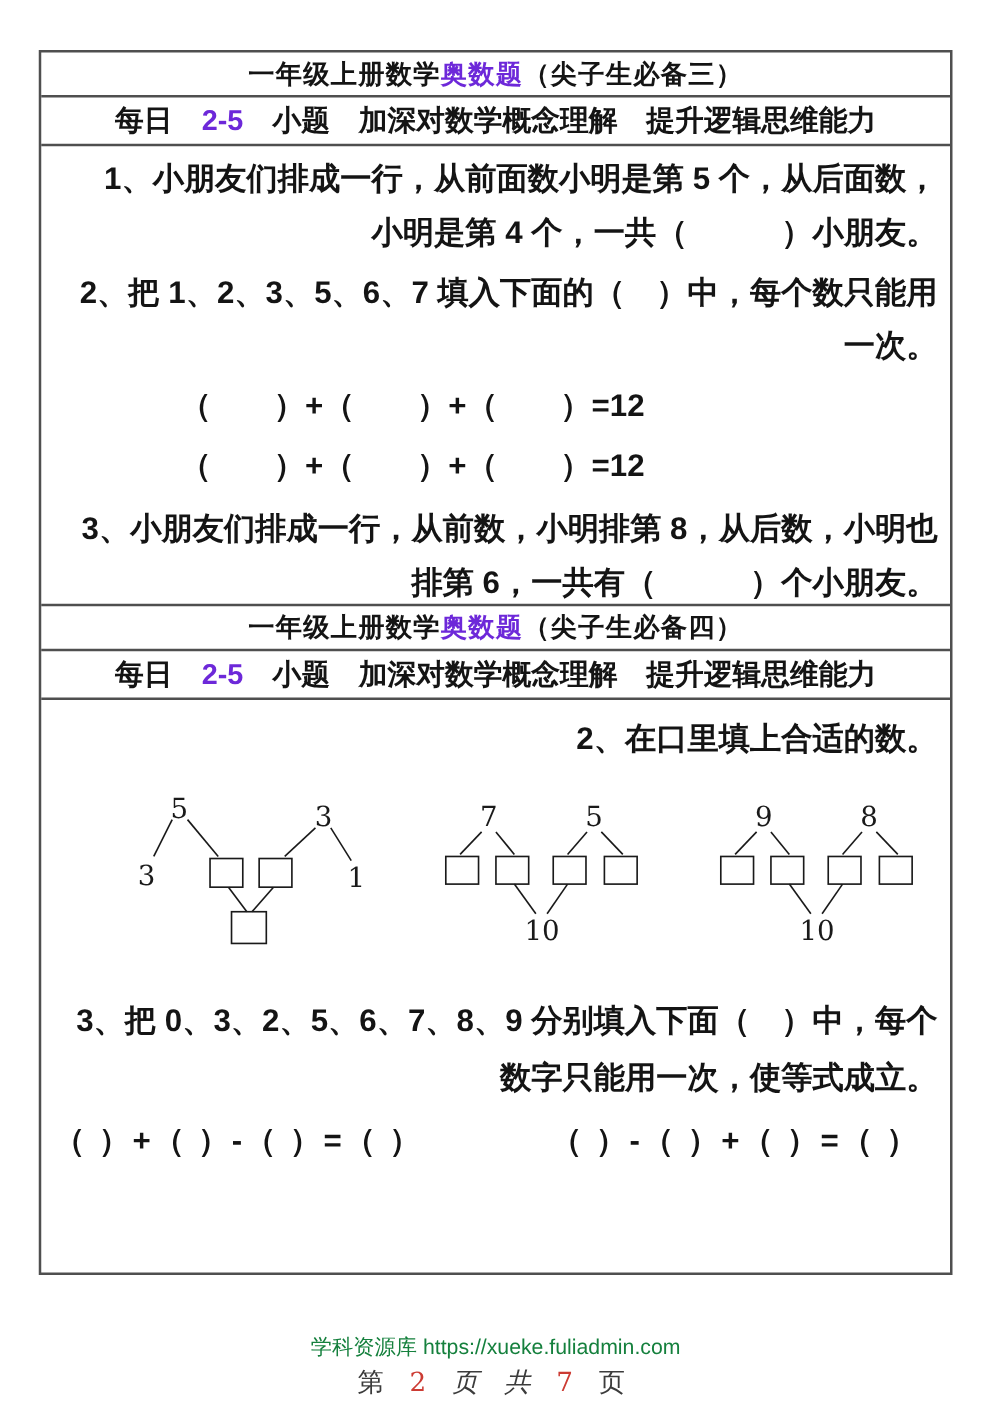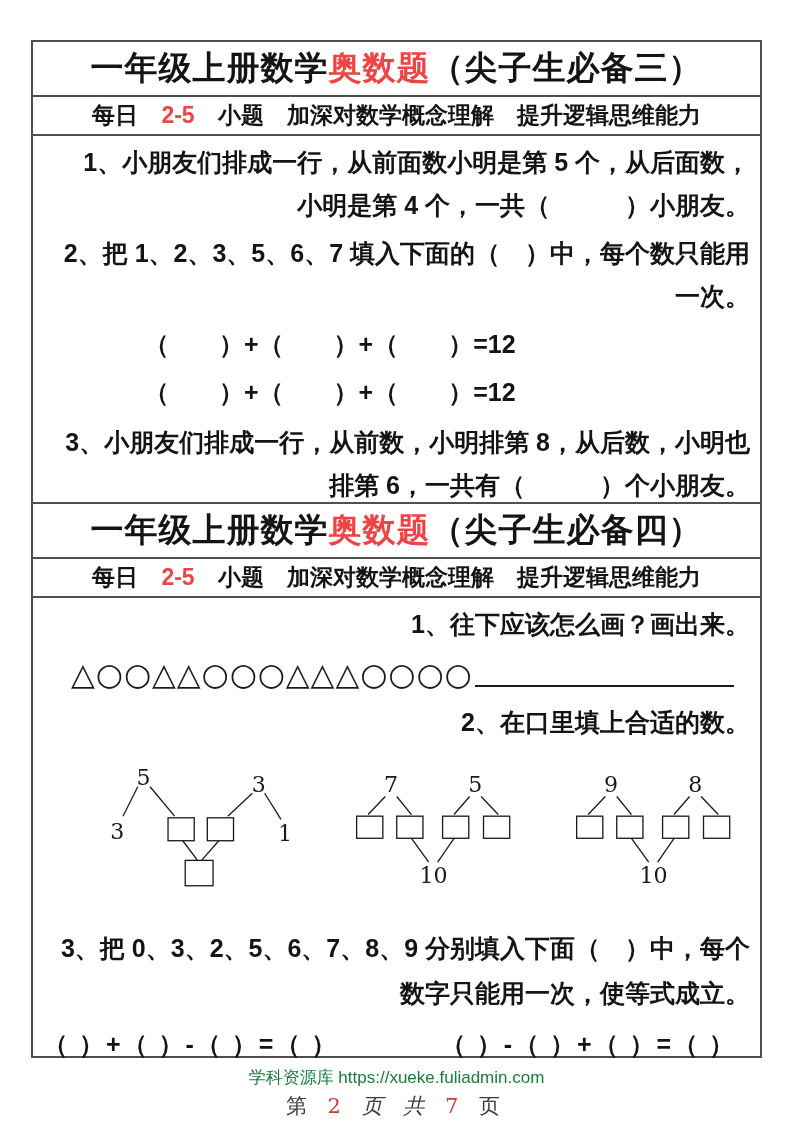--- a/index.html
+++ b/index.html
@@ -8,30 +8,30 @@
     width:793px; height:1122px; position:relative; overflow:hidden;
     font-family:"Liberation Sans", sans-serif;
     color:#141414;
     -webkit-font-smoothing:antialiased;
   }
   .doc {
     position:absolute; left:31px; top:40px; width:731px;
     border:2px solid #4f4f4f; background:#fff;
   }
   .row-title {
-    height:55px; border-bottom:2px solid #4f4f4f;
+    height:36px; border-bottom:2px solid #4f4f4f;
     display:flex; align-items:center; justify-content:center;
-    font-size:33px; font-weight:bold; letter-spacing:1px;
+    font-size:21px; font-weight:bold; letter-spacing:1px;
   }
   .row-subtitle {
     height:39px; border-bottom:2px solid #4f4f4f;
     display:flex; align-items:center; justify-content:center;
     font-size:23px; font-weight:bold;gap:17px;
   }
-  .hl-red { color:#ef4444; }
+  .hl-red { color:#6d28d9; }
   .content {
     font-size:25px; font-weight:bold; line-height:43px;
     padding:5px 10px 0 8px;
   }
   .content-3 { height:368px; border-bottom:2px solid #4f4f4f; }
   .content-4 { height:458px; }
   .pline { white-space:pre;text-align:right; }
   .indent2 { padding-left:30px; }
   .eqline { padding-left:103px; height:48px; line-height:48px; white-space:pre; }
   .eq3a { margin-top:2px; }
@@ -115,27 +115,20 @@
       <span class="hl-red">奥数题</span>
       <span>（尖子生必备四）</span>
   </div>
   <div class="row-subtitle">
     <span style="white-space:pre;">每日 </span>
       <span class="hl-red">2-5</span>
       <span style="white-space:pre;"> 小题　加深对数学概念理解　提升逻辑思维能力</span>
   </div>
 
   <div class="content content-4">
-    <div class="prob">
-      <div class="pline">1、往下应该怎么画？画出来。</div>
-      <div class="pattern-row">
-        <span class="pattern-shapes">△○○△△○○○△△△○○○○</span>
-        <span class="pattern-underline"></span>
-      </div>
-    </div>
     <div class="prob" style="margin-top:5px;margin-left:42px;">
       <div class="pline">2、在口里填上合适的数。</div>
       <div class="bonds-row">
 
         <svg class="bond-svg" width="250" height="160" viewBox="0 0 250 160">
           <line x1="40" y1="32" x2="22" y2="68"></line>
           <line x1="55" y1="32" x2="85" y2="68"></line>
           <line x1="180" y1="40" x2="150" y2="68"></line>
           <line x1="195" y1="40" x2="215" y2="72"></line>
           <line x1="95" y1="98" x2="113" y2="122"></line>

